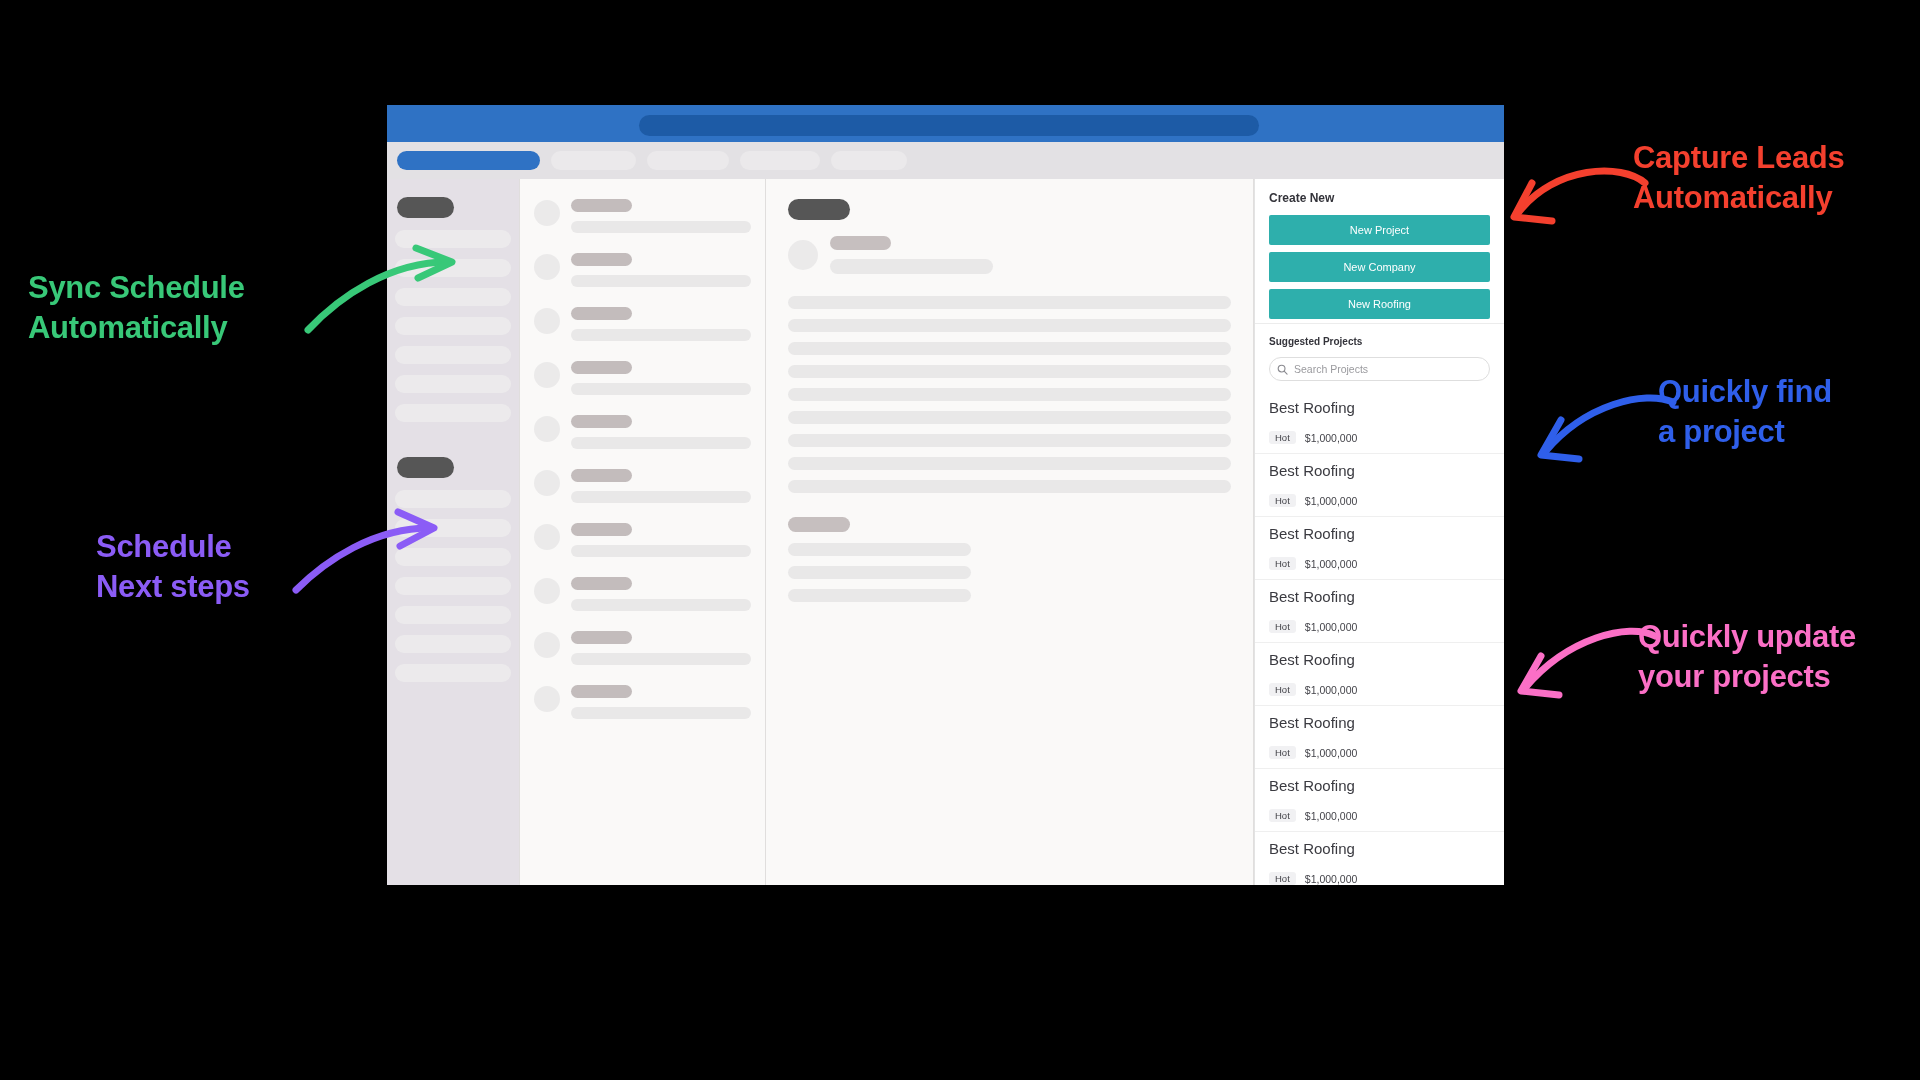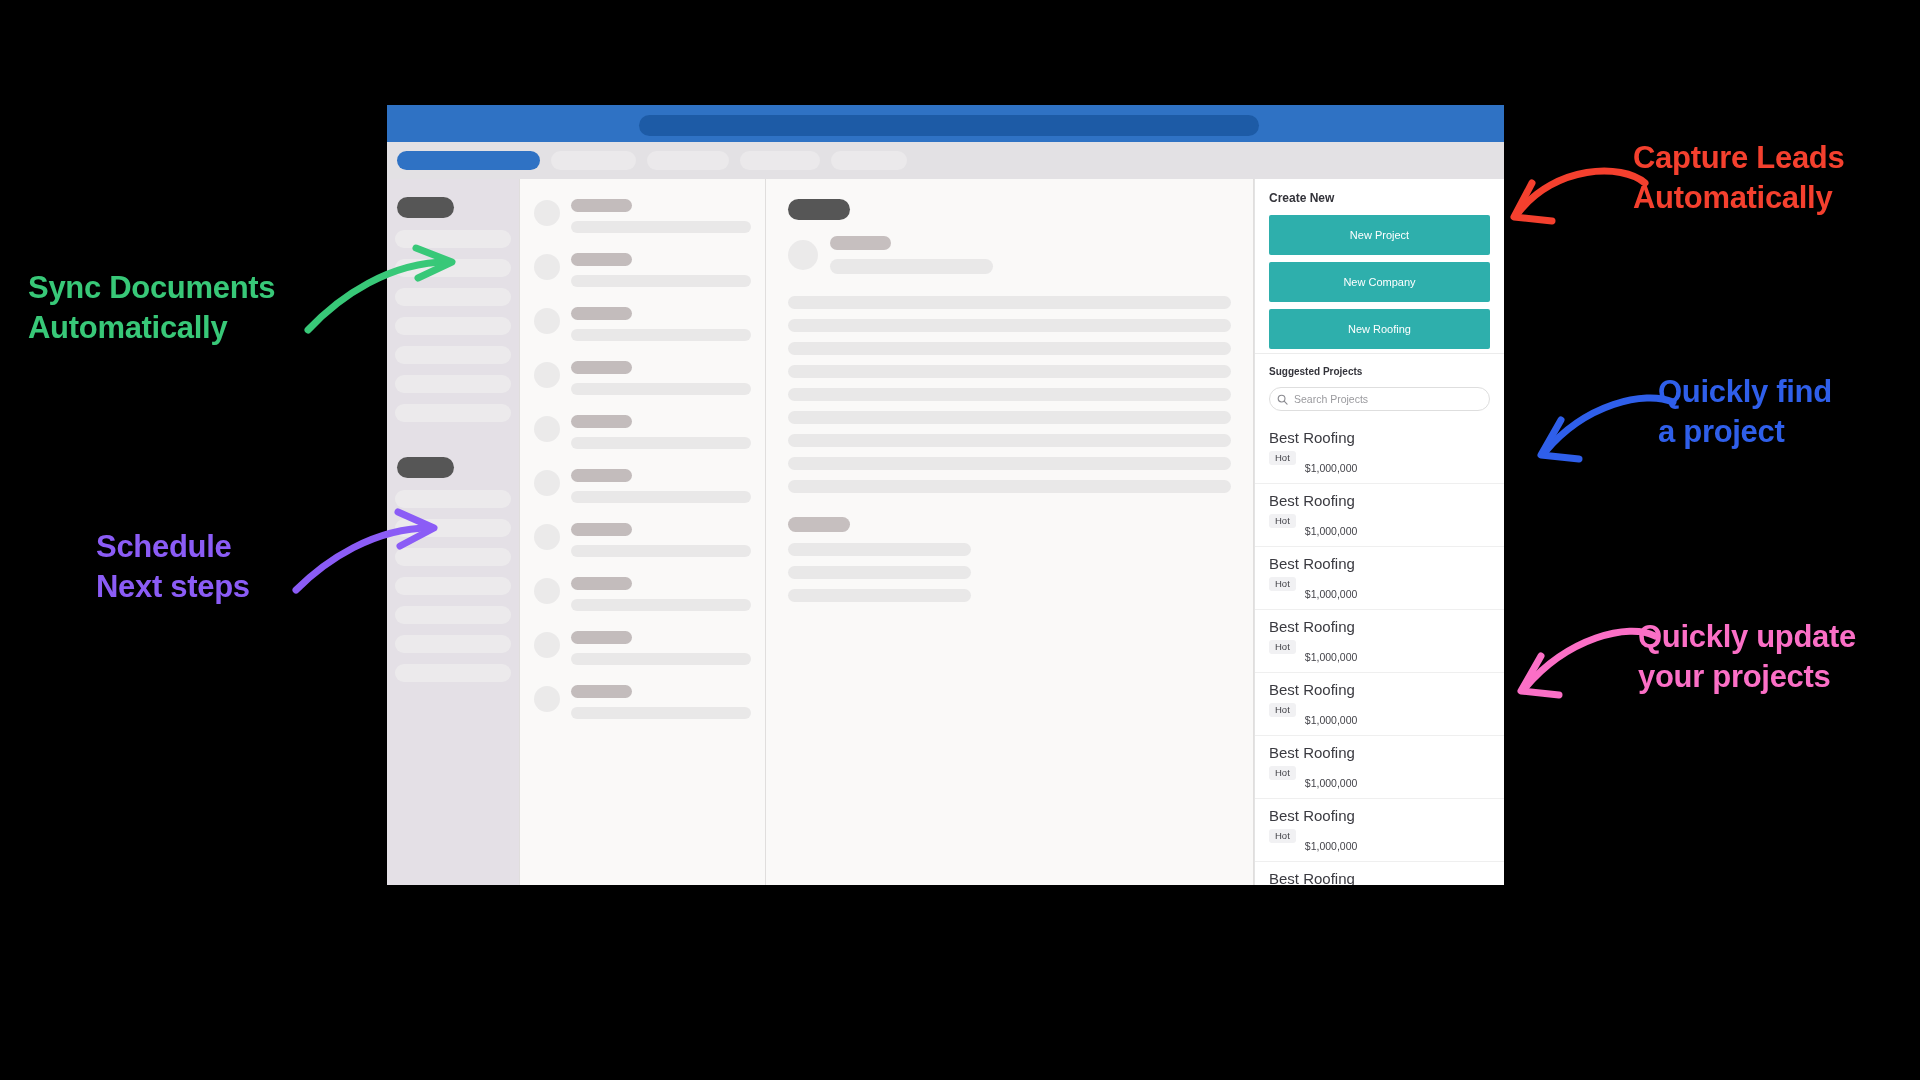--- a/index.html
+++ b/index.html
@@ -180,21 +180,21 @@
   }
   .panel-heading {
     font-size: 12px;
     font-weight: bold;
     color: #33333A;
     margin-bottom: 10px;
   }
   .teal-btn {
     display: block;
     width: 100%;
-    height: 40px;
+    height: 30px;
     background: #2EAFAC;
     color: #FFFFFF;
     font-size: 11px;
     border: none;
     border-radius: 2px;
     margin-bottom: 7px;
     cursor: pointer;
     font-family: "Liberation Sans", sans-serif;
     line-height: 23px;
     text-align: center;
@@ -236,21 +236,21 @@
     border-bottom: 1px solid #EFEFEF;
     cursor: pointer;
   }
   .proj-name {
     font-size: 15px;
     color: #3A3A40;
     margin-bottom: 5px;
   }
   .proj-meta {
     display: flex;
-    align-items: flex-start;
+    align-items: flex-end;
     gap: 9px;
   }
   .badge-hot {
     font-size: 9.5px;
     color: #44444A;
     background: #F1F1F3;
     border-radius: 3px;
     padding: 2px 6px;
     line-height: 1;
   }
@@ -517,21 +517,21 @@
             </div>
           </div>
         </div>
 
 
       </div>
 
     </div>
   </div>
 
-  <div class="anno anno-sync">Sync Documents
+  <div class="anno anno-sync">Sync Schedule
 Automatically</div>
   <div class="anno anno-sched">Schedule
 Next steps</div>
   <div class="anno anno-capture">Capture Leads
 Automatically</div>
   <div class="anno anno-find">Quickly find
 a project</div>
   <div class="anno anno-update">Quickly update
 your projects</div>
 

